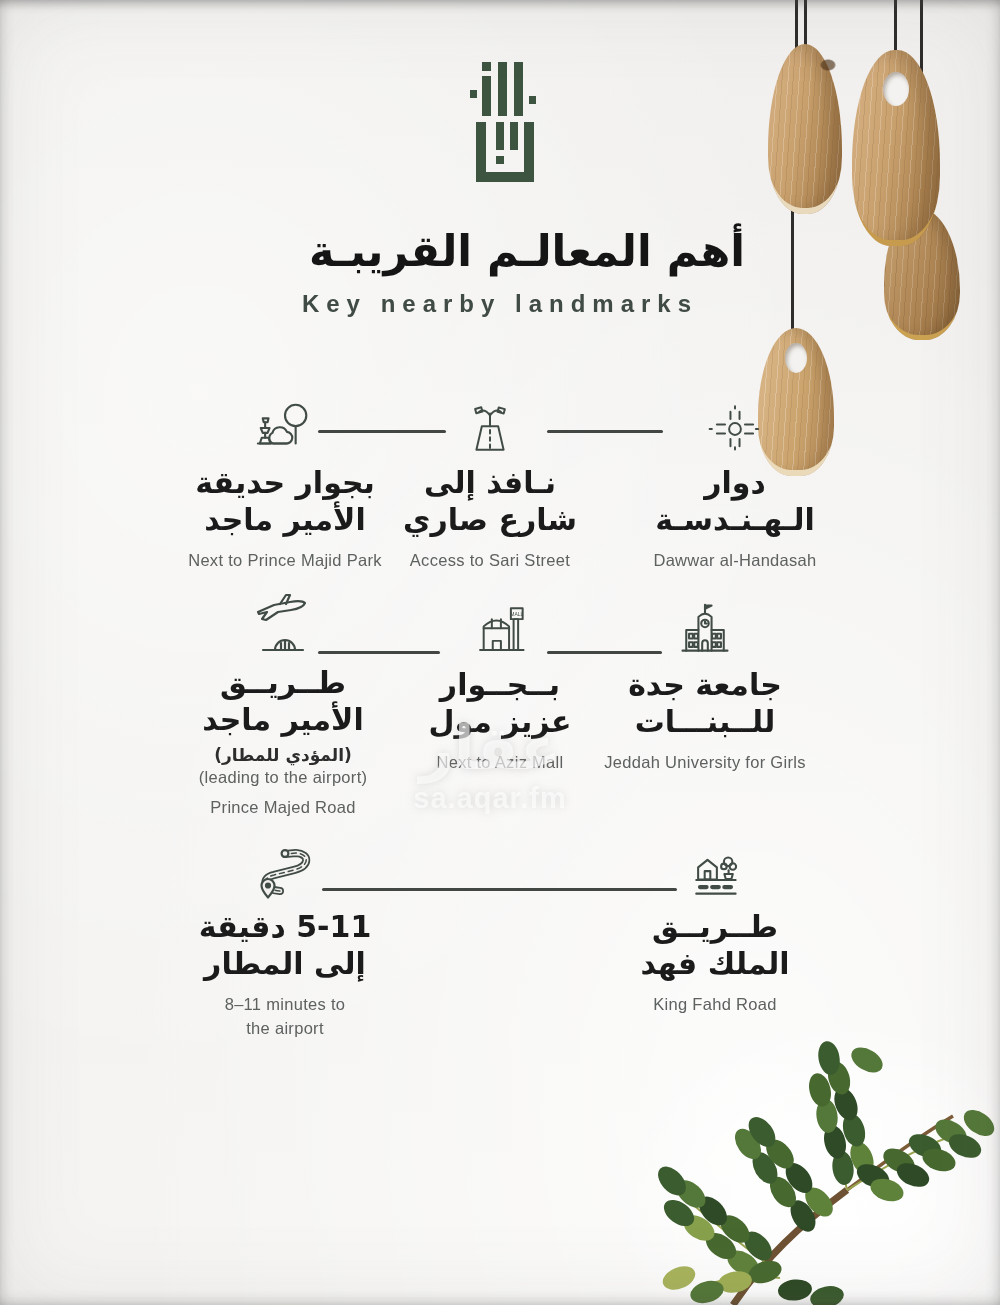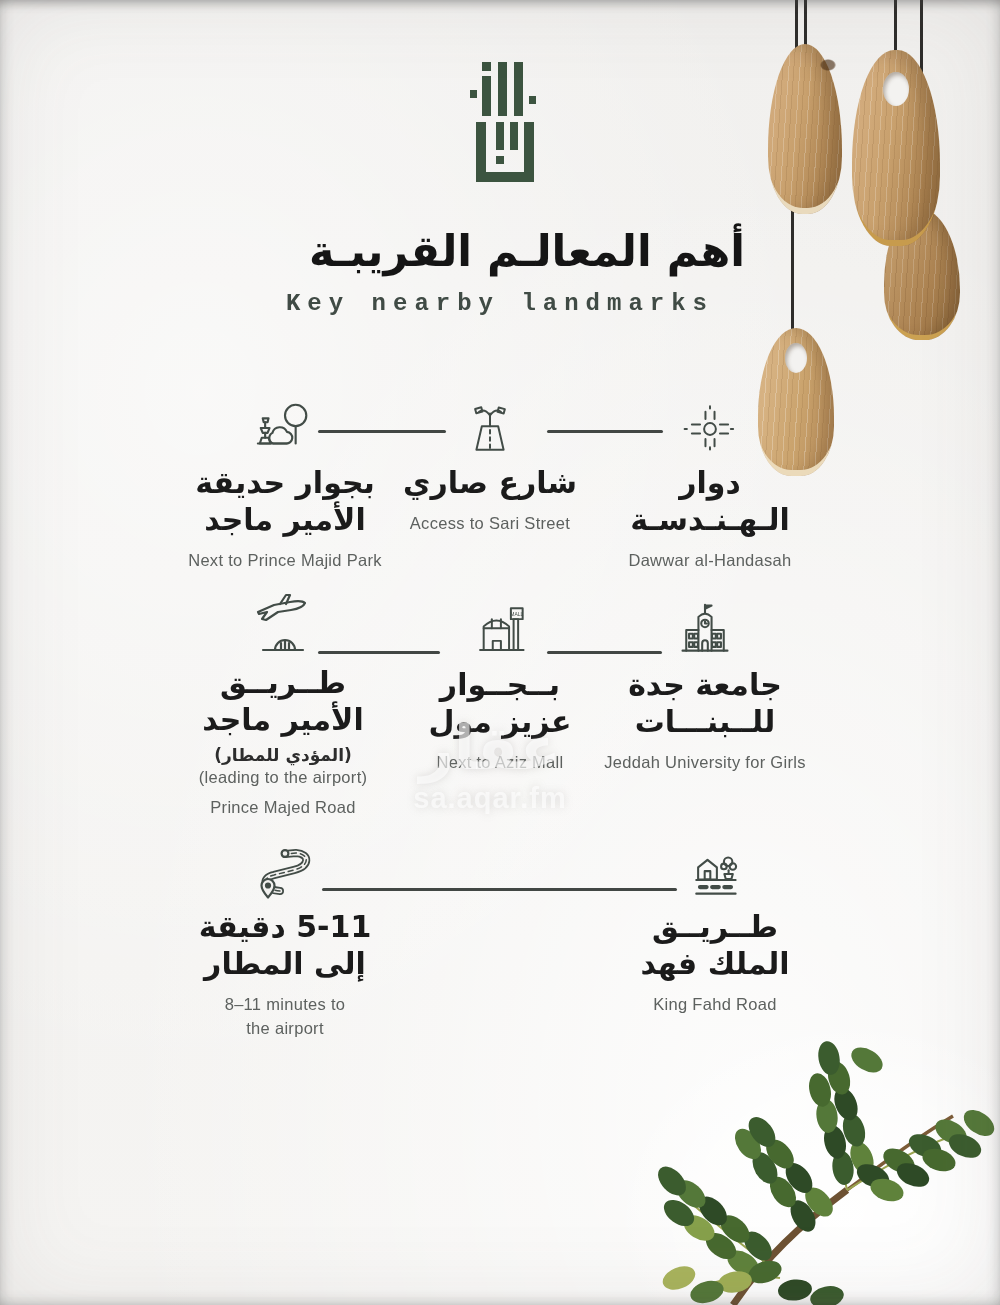--- a/index.html
+++ b/index.html
@@ -19,21 +19,21 @@
       inset 12px 0 12px -9px rgba(70,70,68,.20),
       inset -12px 0 12px -9px rgba(70,70,68,.20),
       inset 0 -12px 12px -9px rgba(70,70,68,.25);
   }
   
   .logo{position:absolute;left:468px;top:60px;width:78px;height:130px;}
   
   .title-ar{position:absolute;left:0;top:226px;width:1000px;text-align:center;
     direction:rtl;font-size:43px;font-weight:bold;color:#151515;letter-spacing:0;margin-left:27px;}
   .title-en{position:absolute;left:0;top:290px;width:1000px;text-align:center;
-    font-family:Liberation Mono, monospace;font-size:24px;font-weight:600;
+    font-family:Liberation Sans, sans-serif;font-size:24px;font-weight:600;
     color:#404b45;letter-spacing:7px;}
   
   .lm{position:absolute;width:230px;text-align:center;z-index:10;}
   .ic{height:62px;display:flex;align-items:flex-end;justify-content:center;margin-bottom:6px;}
   .ic.tall{height:70px;}
   .ar{font-size:30px;font-weight:bold;color:#1b1b1b;line-height:37px;direction:rtl;}
   .note{font-size:17px;font-weight:bold;color:#2d2d2d;direction:rtl;margin-top:7px;}
   .en{font-family:"Liberation Sans",sans-serif;font-size:16.5px;color:#5d615f;
     margin-top:10px;line-height:24px;letter-spacing:.3px;}
   .cline{position:absolute;height:3px;background:#424744;border-radius:2px;z-index:9;}
@@ -123,21 +123,21 @@
 
   <div class="title-ar">أهم المعالـم القريبـة</div>
   <div class="title-en">Key nearby landmarks</div>
 
   <div class="cline" style="left:318px;top:430px;width:128px"></div>
   <div class="cline" style="left:547px;top:430px;width:116px"></div>
   <div class="cline" style="left:318px;top:651px;width:122px"></div>
   <div class="cline" style="left:547px;top:651px;width:115px"></div>
   <div class="cline" style="left:322px;top:888px;width:355px"></div>
 
-  <div class="lm" style="left:595px;top:396px">
+  <div class="lm" style="left:620px;top:396px">
     <div class="ic">
       <svg class="icn" width="58" height="58" viewBox="0 0 64 58">
         <circle cx="32" cy="29" r="6.5"></circle>
         <path d="M27 18 v-8 M37 18 v-8"></path>
           <line x1="32" y1="4" x2="32" y2="9" stroke-dasharray="2.5 2.5"></line>
         <path d="M27 40 v8 M37 40 v8"></path>
           <line x1="32" y1="49" x2="32" y2="54" stroke-dasharray="2.5 2.5"></line>
         <path d="M21 24 h-9 M21 34 h-9"></path>
           <line x1="4" y1="29" x2="9" y2="29" stroke-dasharray="2.5 2.5"></line>
         <path d="M43 24 h9 M43 34 h9"></path>
@@ -154,20 +154,21 @@
       <svg class="icn" width="58" height="58" viewBox="0 0 64 58">
         <path d="M23 26 L17 52 H47 L41 26 Z"></path>
         <path d="M32 30 v4 M32 38 v4 M32 46 v4"></path>
         <line x1="32" y1="26" x2="32" y2="12"></line>
         <path d="M32 14 q-6 -8 -12 -4"></path>
           <rect x="16" y="6" width="7" height="5" transform="rotate(-15 19 8)"></rect>
         <path d="M32 14 q6 -8 12 -4"></path>
           <rect x="41" y="6" width="7" height="5" transform="rotate(15 44 8)"></rect>
       </svg>
     </div>
+    <div class="ar">نـافذ إلى</div>
     <div class="ar">شارع صاري</div>
     <div class="en">Access to Sari Street</div>
   </div>
 
   <div class="lm" style="left:170px;top:396px">
     <div class="ic">
       <svg class="icn" width="62" height="58" viewBox="0 0 64 58">
         <circle cx="43" cy="15" r="11"></circle>
           <line x1="43" y1="26" x2="43" y2="44"></line>
         <path d="M20 44 a6 6 0 0 1 -1 -11 a8 8 0 0 1 15 -1 a6 6 0 0 1 -1 12 z"></path>

